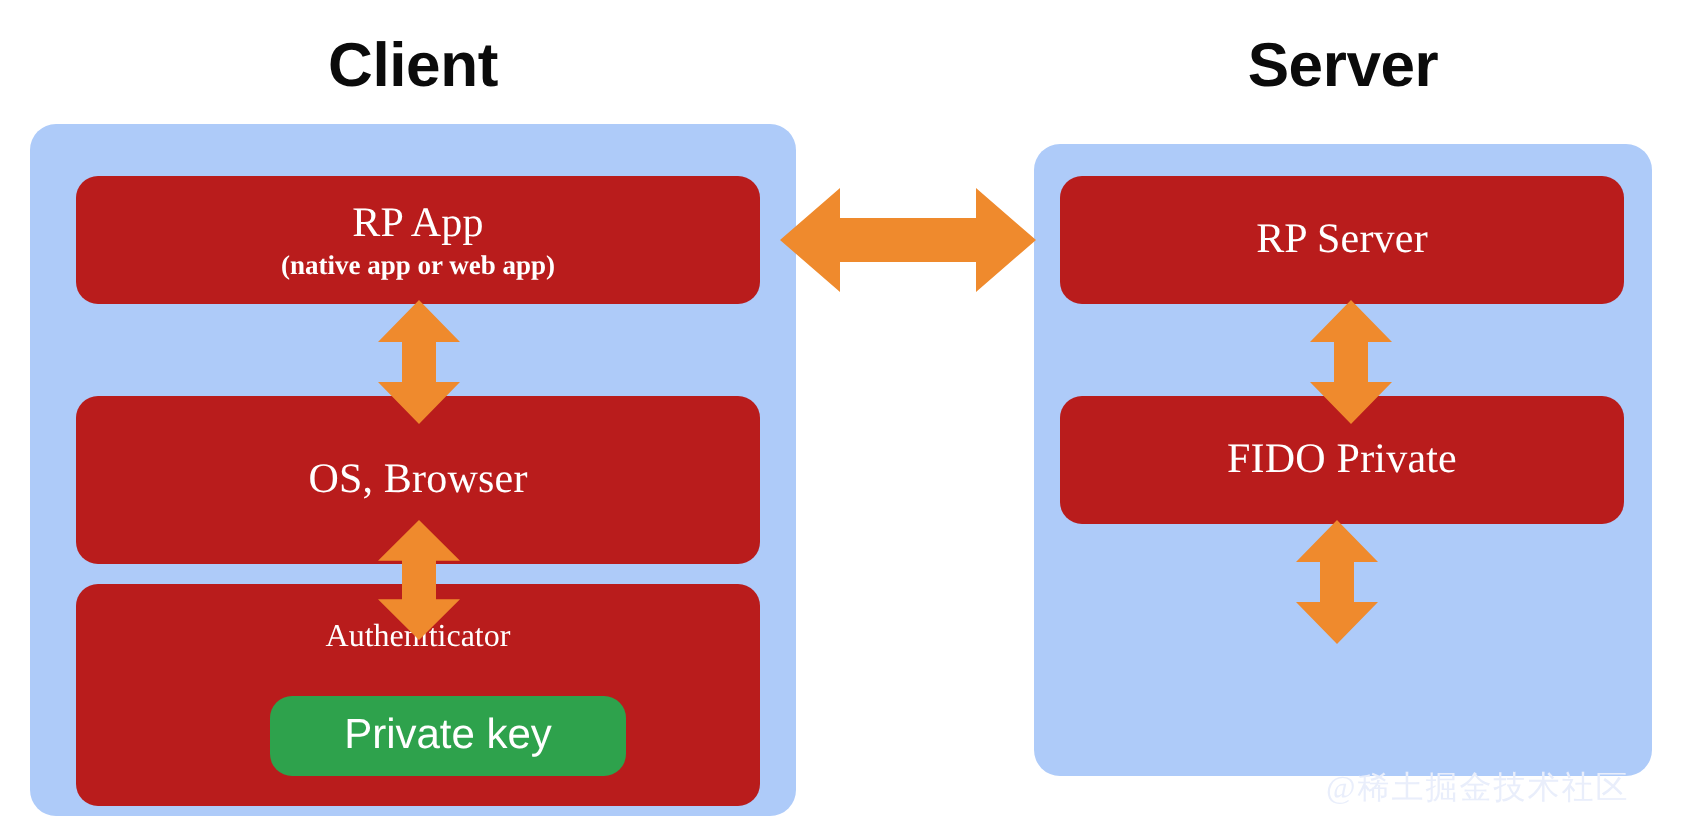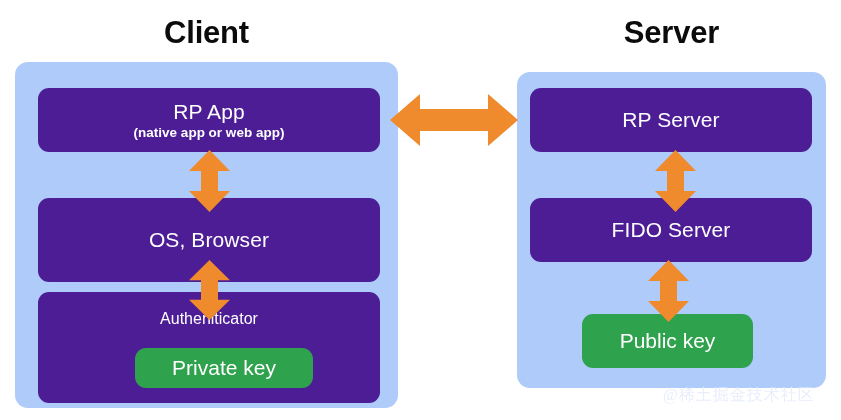--- a/index.html
+++ b/index.html
@@ -51,21 +51,21 @@
     position: absolute;
     border-radius: 11px;
     display: flex;
     flex-direction: column;
     align-items: center;
     justify-content: center;
     color: #ffffff;
     text-align: center;
     box-sizing: border-box;
   }
-  .box-blue  { background: #4c1d95; }
+  .box-blue  { background: #b91c1c; font-family: Liberation Serif, serif; }
   .box-green { background: #2ea24c; }
 
   .box-title {
     font-size: 21px;
     font-weight: normal;
     line-height: 1.12;
     letter-spacing: 0.1px;
     white-space: nowrap;
   }
   .box-sub {
@@ -152,26 +152,23 @@
     <div class="key-label">Private key</div>
   </div>
 
   <div class="panel" id="panel-server"></div>
 
   <div class="box box-blue" id="box-rp-server">
     <div class="box-title">RP Server</div>
   </div>
 
   <div class="box box-blue" id="box-fido-server">
-    <div class="box-title">FIDO Server</div>
-  </div>
-
-  <div class="box box-green" id="box-public-key">
-    <div class="key-label">Public key</div>
-  </div>
+    <div class="box-title">FIDO Private</div>
+  </div>
+
 
   <div class="arrow" id="arrow-client-server">
     <svg viewBox="0 0 128 56" preserveAspectRatio="none">
       <polygon points="0,28 30,2 30,17 98,17 98,2 128,28 98,54 98,39 30,39 30,54" fill="#ef8a2d"></polygon>
     </svg>
   </div>
 
   <div class="arrow" id="arrow-rpapp-os">
     <svg viewBox="0 0 41 62" preserveAspectRatio="none">
       <polygon points="20.5,0 41,21 29,21 29,41 41,41 20.5,62 0,41 12,41 12,21 0,21" fill="#ef8a2d"></polygon>

